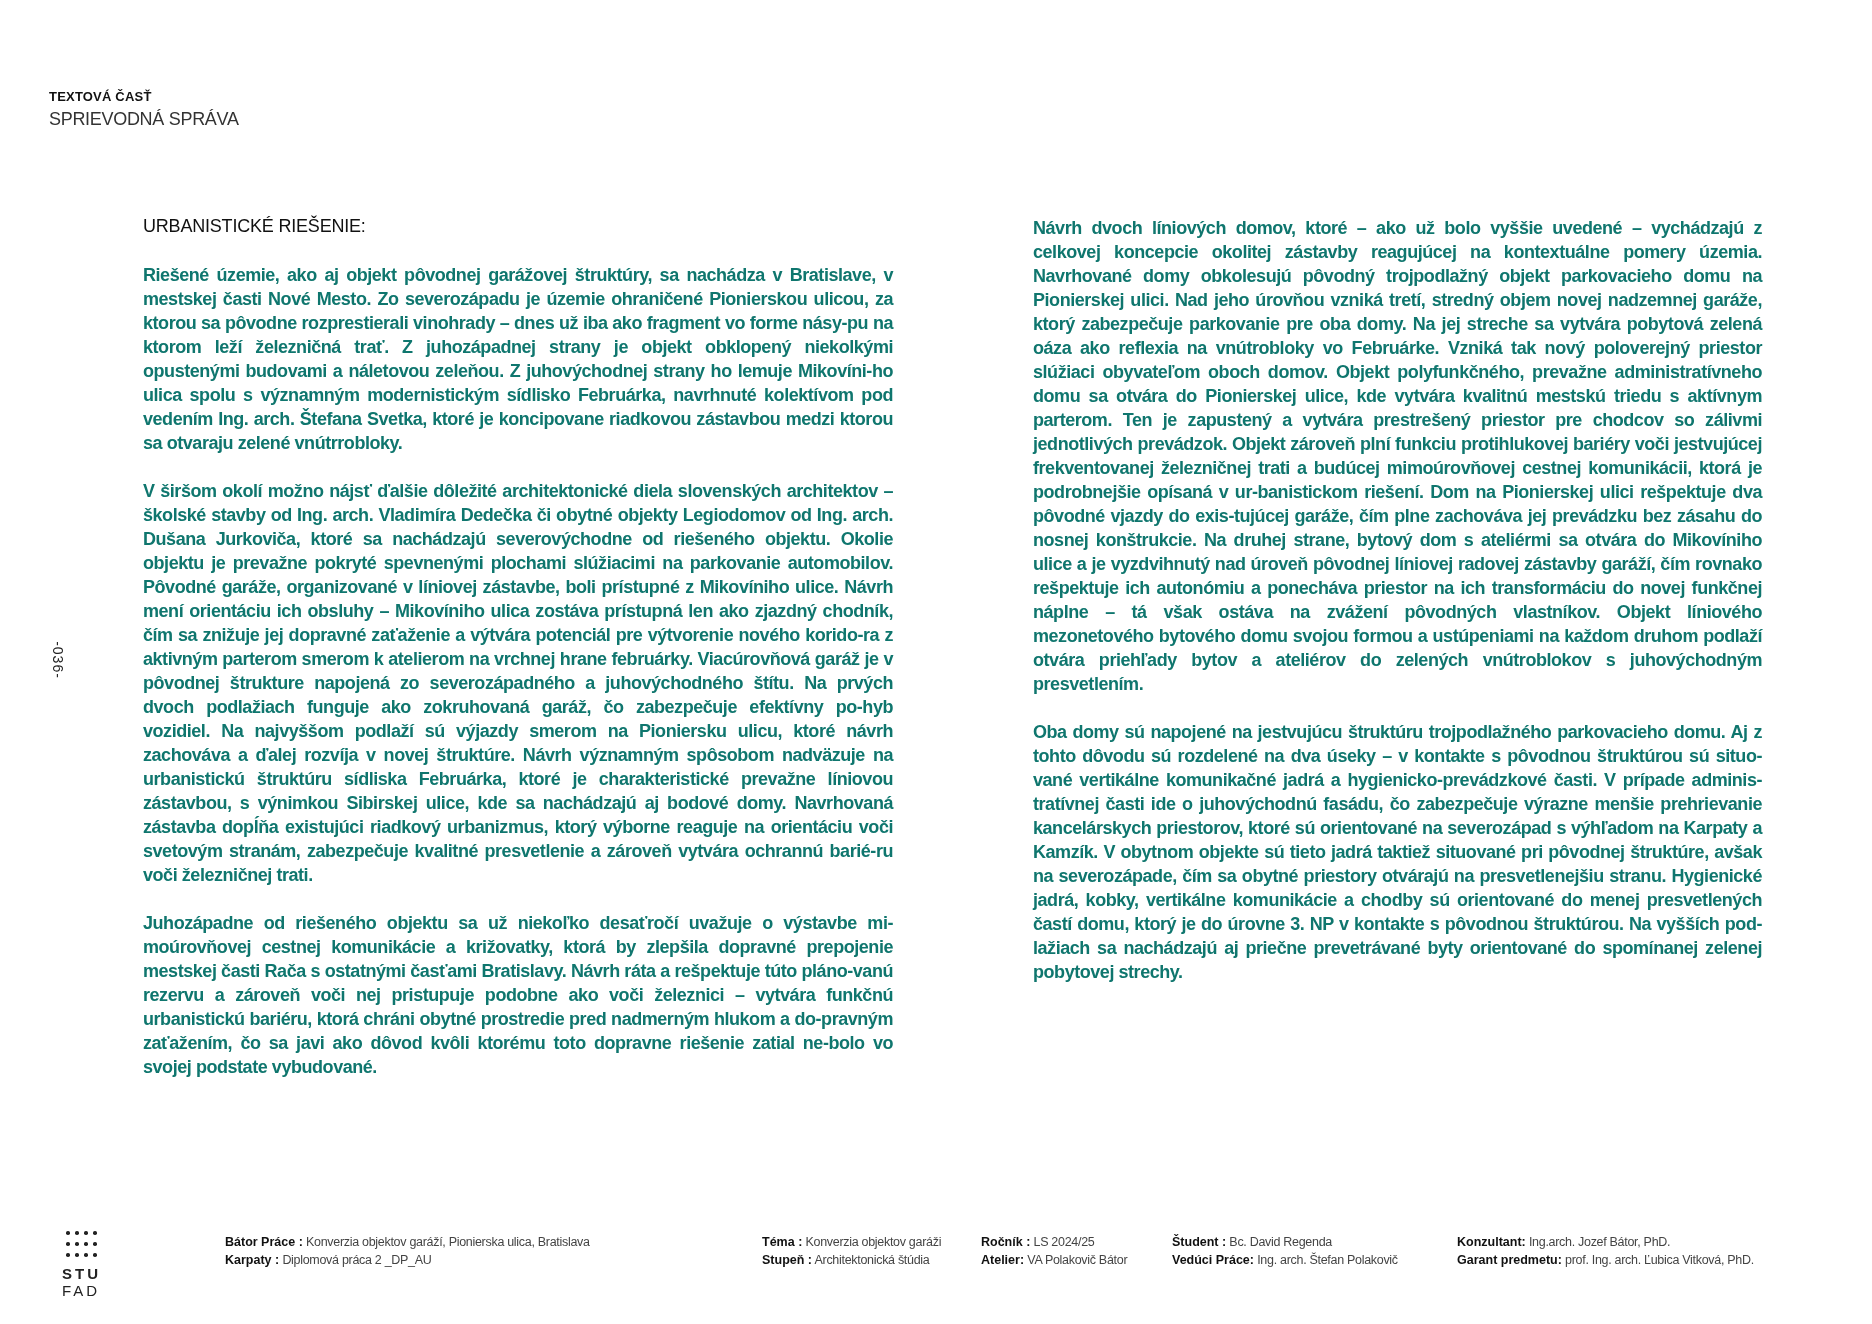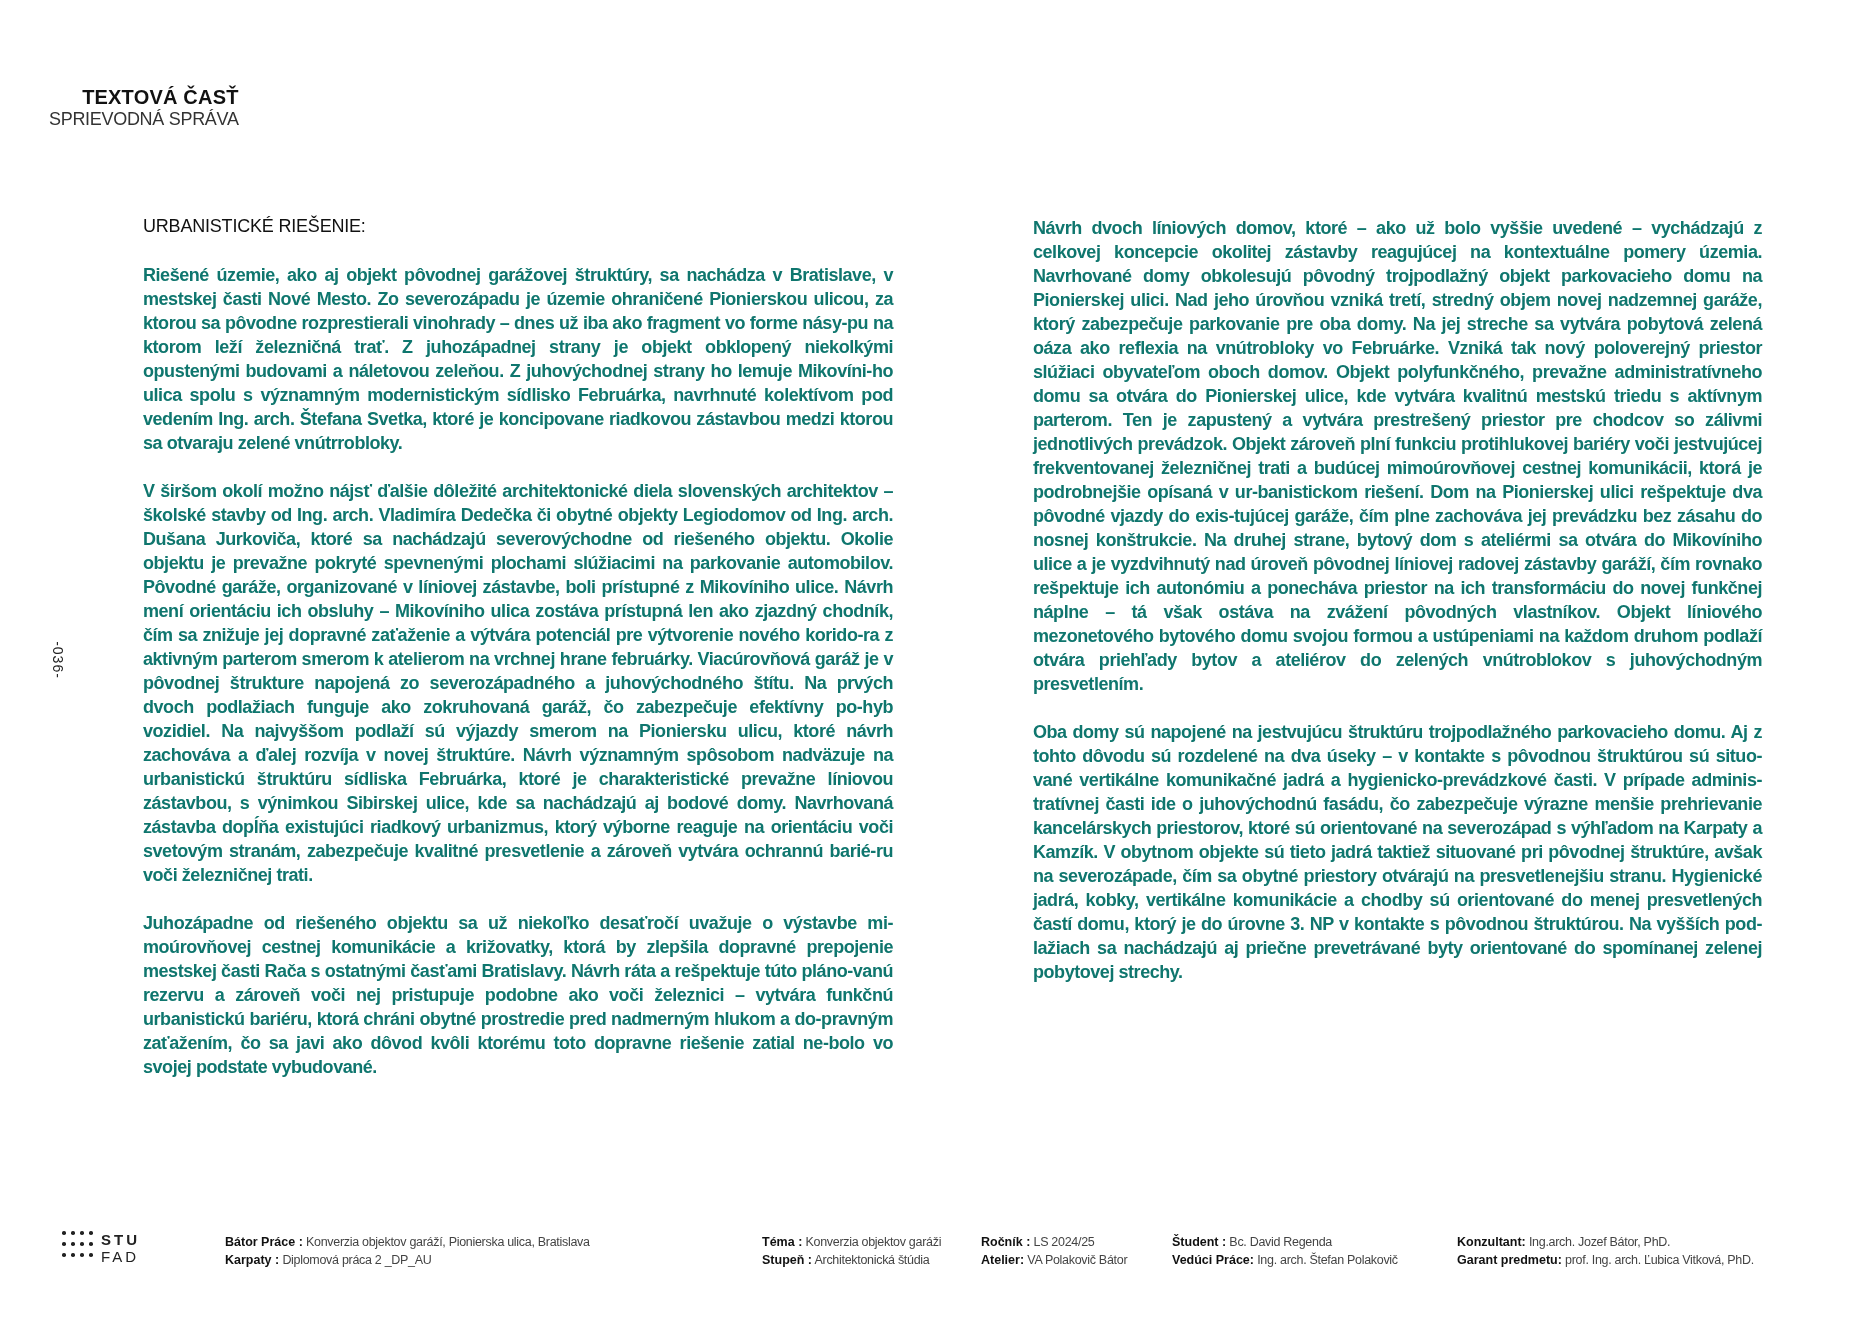--- a/index.html
+++ b/index.html
@@ -1,33 +1,33 @@
 <!DOCTYPE html>
 <html><head>
 <meta charset="utf-8">
 <style>
   html, body { margin: 0; padding: 0; background: #ffffff; }
   body { width: 1872px; height: 1324px; position: relative; overflow: hidden;
          font-family: "Liberation Sans", "DejaVu Sans", sans-serif; color: #222; }
   .header { position: absolute; left: 49px; top: 86px; }
-  .header .title { font-weight: 700; font-size: 20px; letter-spacing: 0.2px; color: #111; line-height: 22px; text-align: right; }
+  .header .title { font-weight: 700; font-size: 13px; letter-spacing: 0.2px; color: #111; line-height: 22px; }
   .header .subtitle { font-weight: 400; font-size: 18px; color: #333; line-height: 22px; letter-spacing: -0.3px; }
 
   .page-number { position: absolute; left: 58px; top: 660px; transform: translate(-50%, -50%) rotate(90deg);
                  font-size: 14px; color: #222; letter-spacing: 1px; white-space: nowrap; }
 
   .column { position: absolute; top: 216px; }
   .col-left { left: 143px; width: 750px; }
   .col-right { left: 1033px; width: 729px; }
   .column h2 { margin: 0 0 27px 0; font-size: 18px; font-weight: 400; color: #111; line-height: 20px; letter-spacing: -0.2px; }
   .column p { margin: 0 0 24px 0; font-size: 18px; line-height: 24px; text-align: justify; color: #0f766e;
               letter-spacing: -0.45px; hyphens: manual; font-weight: bold; }
 
   .footer { position: absolute; top: 1228px; left: 0; width: 1872px; height: 50px; }
-  .logo { position: absolute; left: 62px; top: 3px; display: flex; align-items: flex-start; gap: 8px; }
+  .logo { position: absolute; left: 62px; top: 3px; display: flex; align-items: center; gap: 8px; flex-direction: column; }
   .logo .dots { display: grid; grid-template-columns: repeat(4, 4px); grid-auto-rows: 4px; column-gap: 5px; row-gap: 7px; }
   .logo .dots span { width: 3.5px; height: 3.5px; background: #222; border-radius: 50%; }
   .logo .text { font-size: 15px; line-height: 17px; letter-spacing: 3px; color: #222; font-weight: 700; }
   .logo .text .fad { font-weight: 400; }
   .fblock { position: absolute; top: 5px; font-size: 12.5px; line-height: 18px; color: #444; white-space: nowrap; letter-spacing: -0.3px; }
   .fblock b { color: #111; font-weight: 700; letter-spacing: 0; }
 </style>
 </head>
 <body>
 

